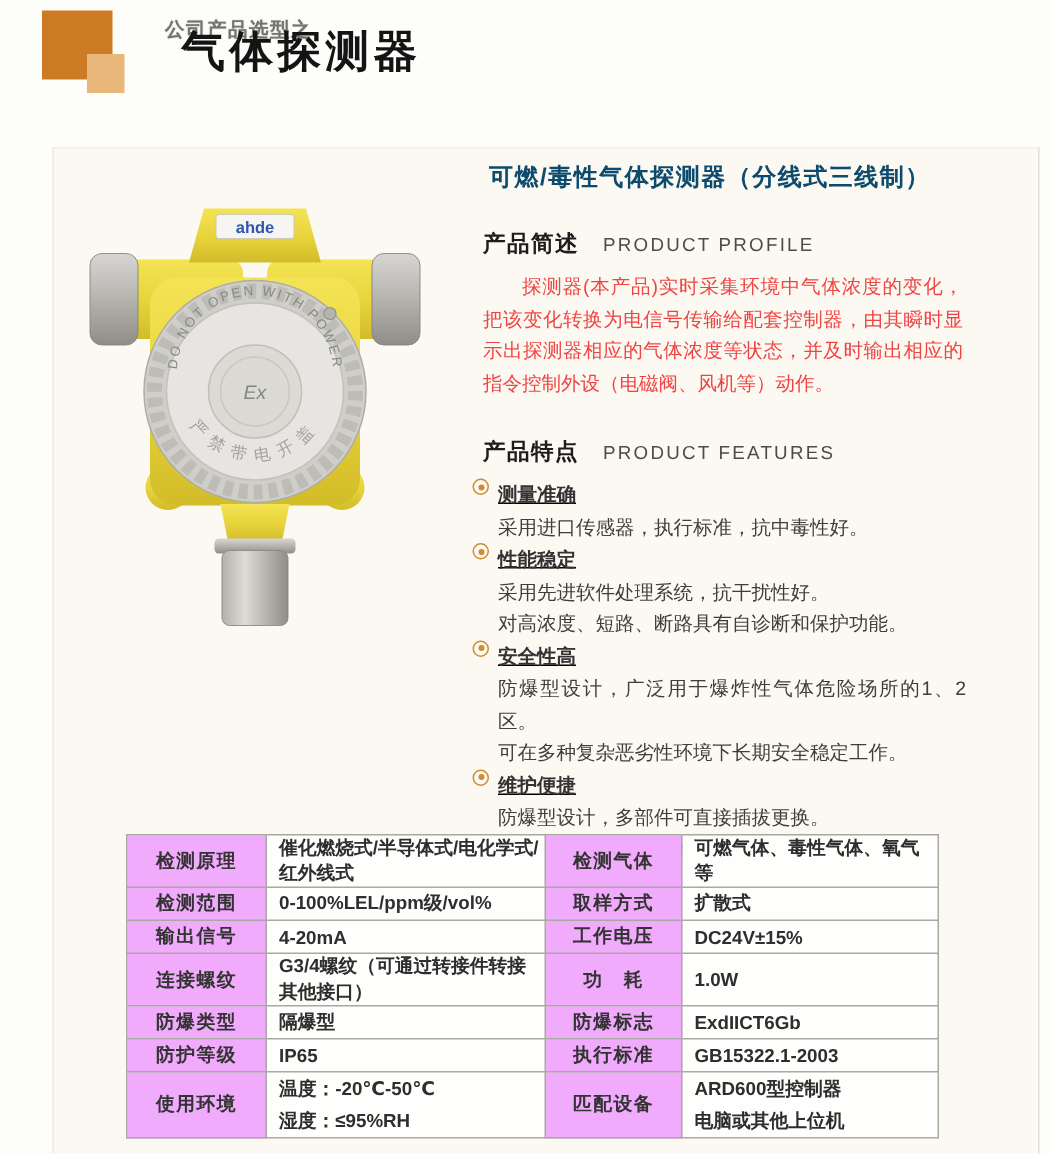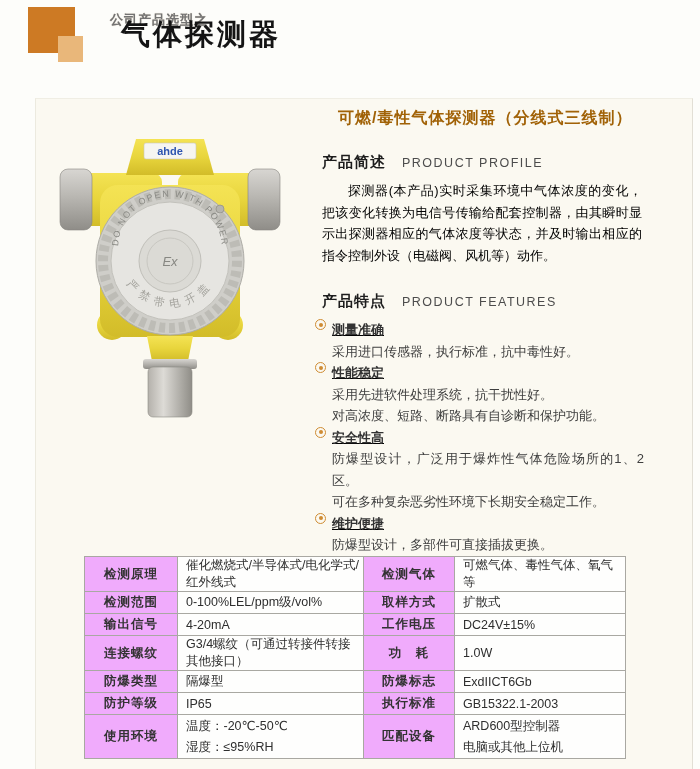--- a/index.html
+++ b/index.html
@@ -21,26 +21,26 @@
     color:#141414;letter-spacing:3px;
   }
   
   .panel{
     position:absolute;left:35px;top:98px;width:658px;height:671px;
     background:#fbf9f1;border-left:1px solid #eceadf;border-right:1px solid #e2dfd5;
     border-top:1px solid #f0eee4;box-sizing:border-box;
   }
   
   .right-col{position:absolute;left:322px;top:108px;width:322px;}
-  .product-name{font-size:16px;font-weight:bold;color:#a16207;letter-spacing:1px;margin:0 0 24px 16px;}
+  .product-name{font-size:16px;font-weight:bold;color:#0c4a6e;letter-spacing:1px;margin:0 0 24px 4px;}
   .sec-head{margin:0 0 8px 0;}
   .sec-head .zh{font-size:15px;font-weight:bold;color:#1d1d1d;letter-spacing:1px;}
   .sec-head .en{font-size:12.5px;color:#4c4c4c;letter-spacing:1.5px;margin-left:16px;}
   .profile-text{
-    font-size:13px;color:#000000;line-height:21.5px;text-align:justify;
+    font-size:13px;color:#ef4444;line-height:21.5px;text-align:justify;
     text-indent:2em;margin:6px 0 0 0;width:320px;
   }
   .features{margin-top:26px;}
   .feat{margin:0;}
   .feat-title-row{display:flex;align-items:flex-start;line-height:21.5px;text-decoration:underline;}
   .bullet{
     display:inline-flex;align-items:center;justify-content:center;
     width:9px;height:9px;border:1.5px solid #cf8c33;border-radius:50%;
     margin-right:6px;margin-left:-7px;flex:0 0 auto;background:#fbf9f1;
   }
@@ -53,21 +53,21 @@
     position:absolute;left:84px;top:556px;width:541px;
     border-collapse:collapse;table-layout:fixed;
   }
   .params-table td{
     border:1px solid #a9a8a2;height:22px;padding:0;box-sizing:border-box;
     font-size:12.5px;color:#2e2e2e;vertical-align:middle;
   }
   .params-table td.lab{
     background:#f0abfc;text-align:center;font-weight:600;letter-spacing:1px;color:#333;
   }
-  .params-table td.val{background:#fefefd;padding-left:8px;}
+  .params-table td.val{background:#fefefd;padding-left:8px;font-weight:bold;}
   .params-table td.val .ln{display:block;line-height:21px;}
   .small{font-size:10.5px;letter-spacing:0;}
   .c1{width:93px;} .c2{width:186px;} .c3{width:91px;} .c4{width:171px;}
   .tall td{height:44px;}
   
   .device{position:absolute;left:50px;top:133px;width:240px;height:286px;}
 </style>
 </head>
 <body>
 

